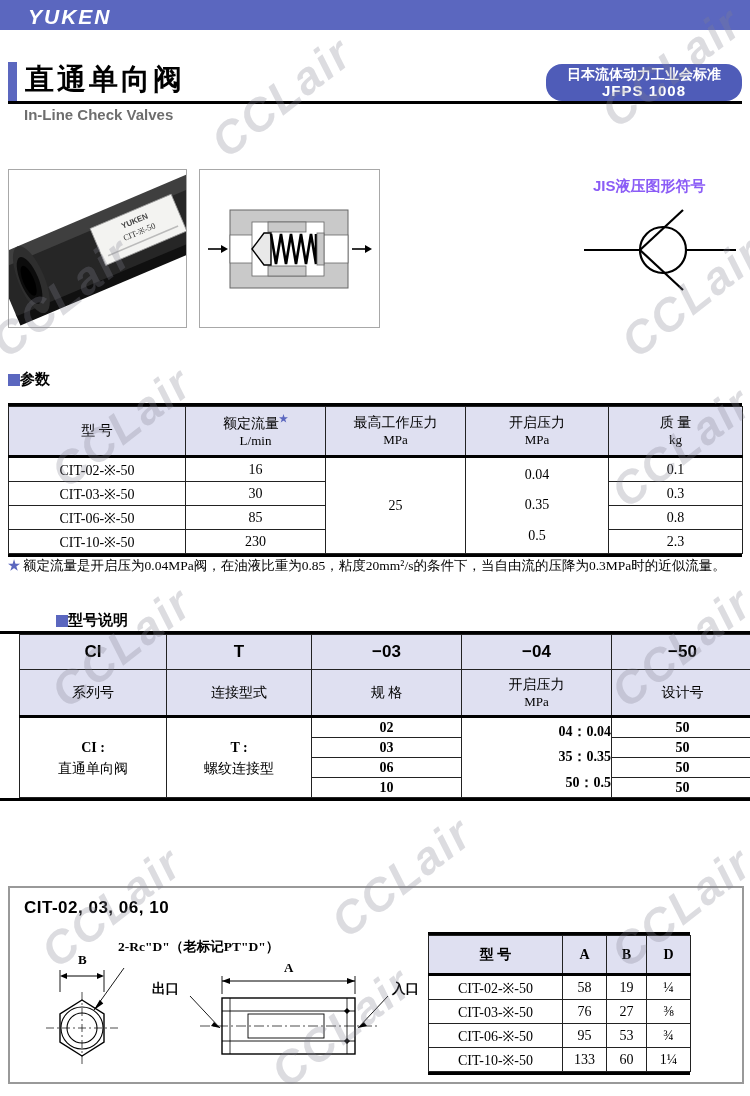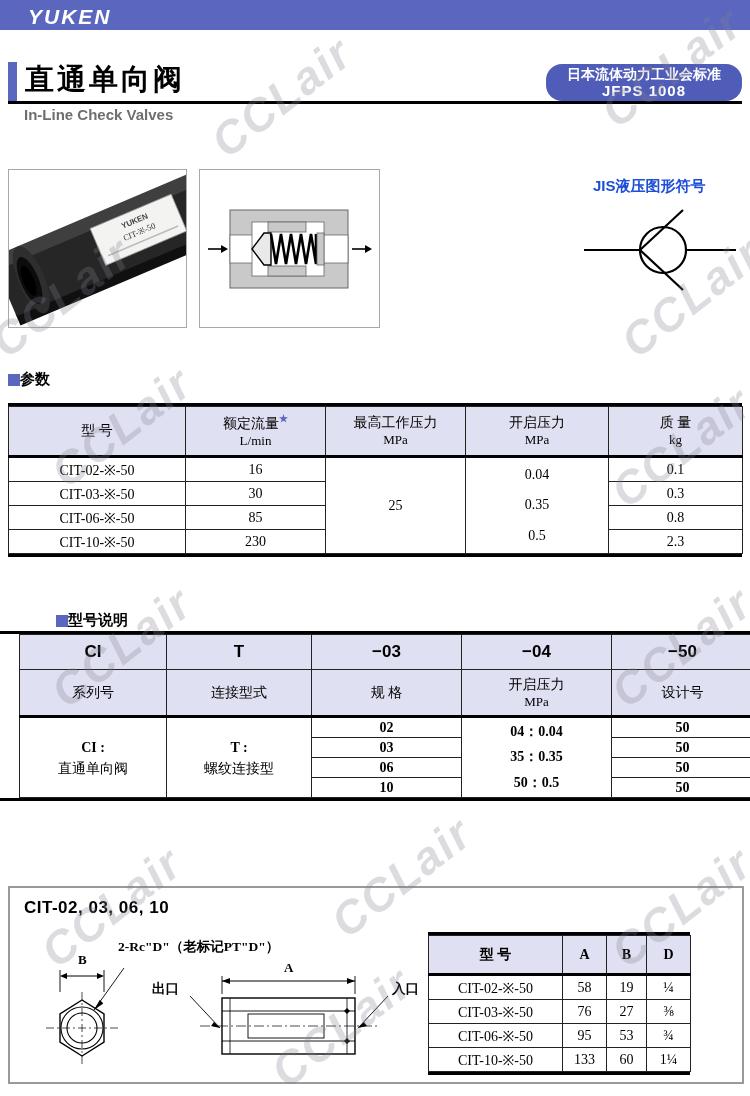--- a/index.html
+++ b/index.html
@@ -17,21 +17,21 @@
          display:flex;flex-direction:column;justify-content:center;align-items:center;line-height:1.15;border-radius:16px;}
   .badge .l1{font-size:14px;font-weight:bold;}
   .badge .l2{font-size:15px;font-weight:bold;letter-spacing:1px;}
   .subtitle{left:24px;top:106px;font-size:15px;font-weight:bold;color:#6e6e6e;}
   .desc{left:14px;top:128px;font-size:14.5px;color:#000;font-weight:600;}
 
   
   .figbox{background:#fff;border:1px solid #a8a8a8;overflow:hidden;}
   .photo-box{left:8px;top:169px;width:177px;height:157px;}
   .section-box{left:199px;top:169px;width:179px;height:157px;}
-  .jis-title{left:593px;top:177px;font-size:15px;font-weight:bold;color:#1d4ed8;}
+  .jis-title{left:593px;top:177px;font-size:15px;font-weight:bold;color:#8b5cf6;}
   .jis-svg{left:578px;top:200px;}
 
   
   .sec-head{display:flex;align-items:center;gap:0;font-size:15px;font-weight:bold;color:#000;}
   .sec-square{width:12px;height:12px;background:#5b67bf;display:inline-block;}
 
   
   table{border-collapse:collapse;table-layout:fixed;}
   td{padding:0;text-align:center;vertical-align:middle;color:#000;}
   .tframe{border-top:3px solid #000;border-bottom:3px solid #000;}
@@ -50,21 +50,21 @@
 
   .footnote{left:8px;top:557px;width:734px;font-family:"Liberation Serif",serif;font-size:13.5px;color:#000;}
   .footnote .fstar{color:#5b67bf;font-weight:bold;margin-right:3px;}
 
   .model-wrap{left:0;top:631px;width:734px;padding-left:19px;}
   .model-table{width:734px;}
   .model-table .coderow td{height:34px;font-size:17px;font-weight:bold;font-family:"Liberation Sans",sans-serif;}
   .model-table .labelrow td{height:45px;font-size:14px;border-bottom:3px solid #000;}
   .model-table .brow td{height:19px;font-weight:bold;}
   .model-cell-2line{font-weight:normal !important;line-height:1.5;}
-  .pressure-cell{display:flex;flex-direction:column;justify-content:space-around;height:76px;font-weight:bold;}
+  .pressure-cell{display:flex;flex-direction:column;justify-content:space-around;height:76px;font-weight:bold;align-items:flex-end;}
 
   .model-note{left:8px;top:801px;font-size:14px;font-weight:600;color:#000;}
   .model-note .bullet{color:#8a8a8a;margin-right:2px;}
 
   
   .dim-box{left:8px;top:886px;width:732px;height:194px;border:2px solid #999;background:#fff;}
   .dim-title{left:14px;top:10px;font-size:17px;font-weight:bold;letter-spacing:0.5px;}
   .thread-label{left:108px;top:50px;font-family:"Liberation Serif",serif;font-size:13.5px;font-weight:bold;}
   .dim-a-label,.dim-b-label{font-family:"Liberation Serif",serif;font-size:13px;font-weight:bold;}
   .port-label{font-size:13.5px;font-weight:bold;font-family:"Liberation Serif",serif;}
@@ -216,20 +216,23 @@
       </tr>
       <tr class="brow">
         <td>CIT-10-※-50</td>
             <td>230</td>
             <td>2.3</td>
       </tr>
     </tbody>
       </table>
   </div>
 
+  <div class="abs footnote">
+    <span class="fstar">★</span><span>额定流量是开启压为0.04MPa阀，在油液比重为0.85，粘度20mm²/s的条件下，当自由流的压降为0.3MPa时的近似流量。</span>
+  </div>
 
   <div class="abs sec-head" style="left:8px;top:611px;padding-left:48px;">
     <span class="sec-square"></span>
     <span>型号说明</span>
   </div>
 
   <div class="abs model-wrap tframe">
     <table class="model-table">
       <colgroup>
           <col style="width:147px">

